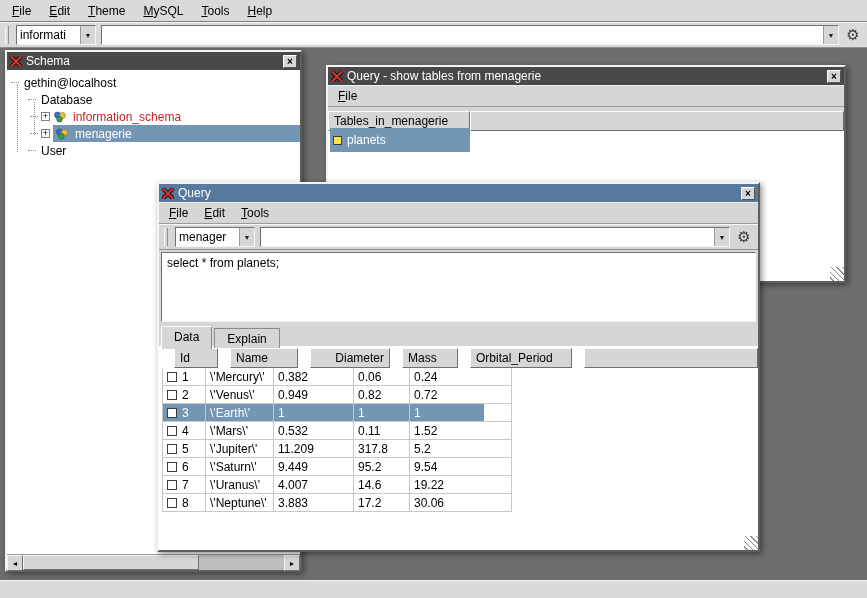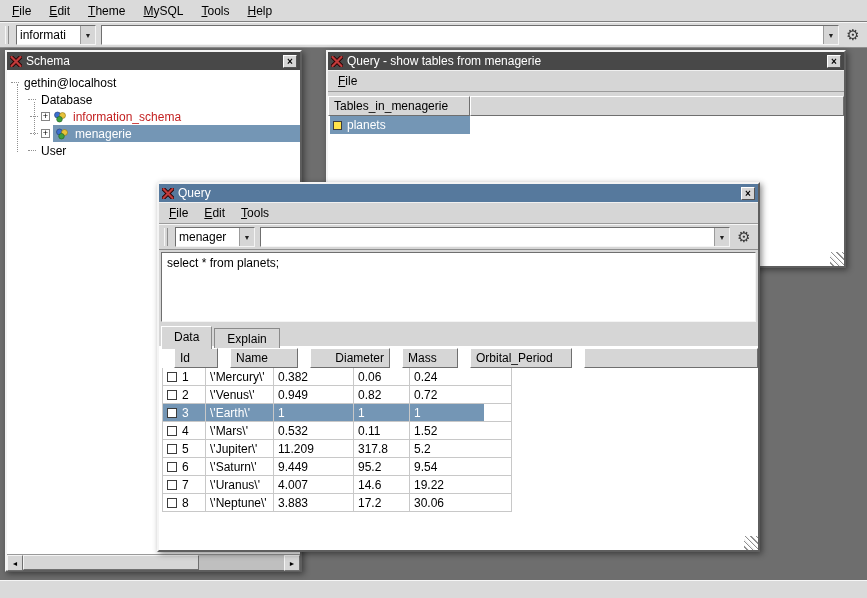--- a/index.html
+++ b/index.html
@@ -61,21 +61,21 @@
   .bottom-bar {
     position: absolute; bottom: 0; left: 0; width: 867px; height: 18px;
     background: #dadada; border-top: 1px solid #f6f6f6;
   }
   .window {
     position: absolute; background: #d6d6d6;
     border: 2px solid; border-color: #f4f4f4 #5e5e5e #5e5e5e #f4f4f4;
     box-shadow: 2px 2px 6px rgba(0,0,0,.45);
   }
   .schema-window { left: 5px;   top: 2px;   width: 297px; height: 522px; z-index: 1; }
-  .tables-window { left: 326px; top: 2px;   width: 520px; height: 218px; z-index: 2; }
+  .tables-window { left: 326px; top: 17px;   width: 520px; height: 218px; z-index: 2; }
   .query-window  { left: 157px; top: 134px; width: 603px; height: 370px; z-index: 5; }
 
   .titlebar {
     height: 18px; display: flex; align-items: center; gap: 4px;
     padding: 0 3px; color: #fff; font-size: 12px;
   }
   .titlebar.inactive { background: #484848; }
   .titlebar.active   { background: #56799d; }
   .logo { display: inline-flex; }
   .close-btn {
@@ -136,21 +136,21 @@
   .hdr-row { display: flex; height: 20px; }
   .hdr-cell {
     background: #d6d6d6; padding: 2px 5px;
     border: 1px solid; border-color: #fff #6f6f6f #6f6f6f #fff;
     white-space: nowrap; overflow: hidden;
   }
   .th-name { width: 142px; }
   .hdr-fill { flex: 1; }
   .planets-row { height: 18px; display: flex; align-items: center; padding-left: 2px; cursor: default; }
   .planets-sel {
-    width: 140px; height: 18px; display: flex; align-items: center; gap: 5px;
+    width: 140px; height: 24px; display: flex; align-items: center; gap: 5px;
     background: #7496b5; color: #fff; padding-left: 3px;
   }
   .table-icon { width: 9px; height: 9px; background: #ffe34a; border: 1px solid #3c3c3c; flex: none; }
 
   .resize-grip {
     position: absolute; right: 0; bottom: 0; width: 14px; height: 14px;
     background: repeating-linear-gradient(45deg, transparent 0 2px, #8f8f8f 2px 3px, #f2f2f2 3px 4px);
     cursor: default;
   }
 

